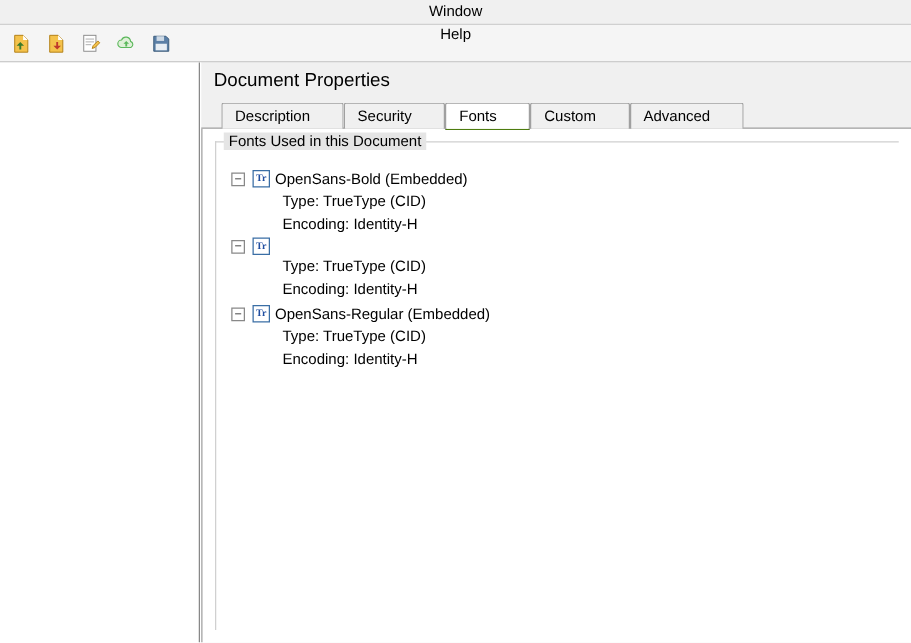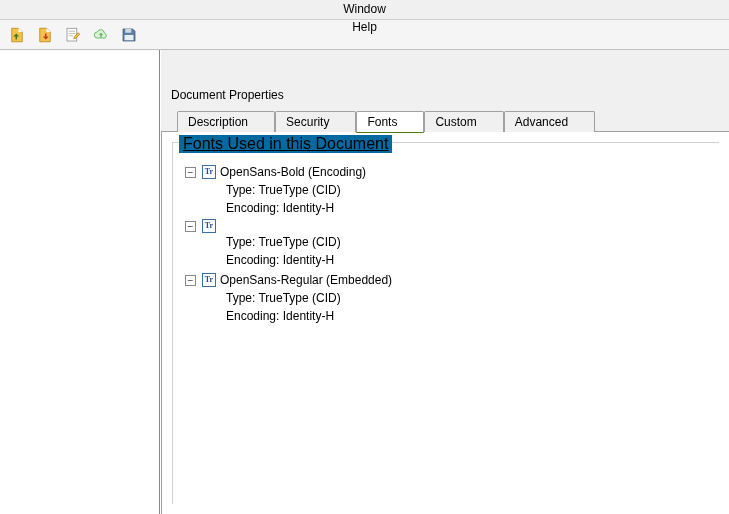--- a/index.html
+++ b/index.html
@@ -56,22 +56,21 @@
   }
   .dialog {
     flex: 1;
     background: #f0f0f0;
     border-left: 1px solid #fff;
     display: flex;
     flex-direction: column;
   }
   .dialog-title {
     padding: 6px 10px 8px 10px;
-    font-size: 12px;
-    margin-top: 32px;
+    font-size: 15px;
   }
   .tabstrip {
     display: flex;
     align-items: flex-end;
     padding-left: 16px;
     height: 22px;
     position: relative;
   }
   .tabstrip::after {
     content: "";
@@ -124,24 +123,23 @@
     border: 1px solid #d0d0d0;
     border-right: none;
     border-bottom: none;
     padding: 12px 8px 8px 8px;
     height: 100%;
   }
   .groupbox-title {
     position: absolute;
     top: -8px;
     left: 6px;
-    background: #0369a1;
+    background: #e5e5e5;
     padding: 0 4px;
-    font-size: 16px;
-    text-decoration: underline;
+    font-size: 12px;
   }
   .tree {
     padding: 8px 0 0 4px;
     font-size: 12px;
     line-height: 18px;
   }
   .font-entry { margin-bottom: 2px; }
   .font-row {
     display: flex;
     align-items: center;
@@ -239,21 +237,21 @@
     <div class="tab-panel">
       <div class="groupbox">
         <div class="groupbox-title">Fonts Used in this Document</div>
 
         <div class="tree">
 
           <div class="font-entry">
             <div class="font-row">
               <div class="exp">−</div>
               <div class="fonticon">Tr</div>
-              <div>OpenSans-Bold (Encoding)</div>
+              <div>OpenSans-Bold (Embedded)</div>
             </div>
             <div class="font-children">
               <div><span>Type: </span><span>TrueType (CID)</span></div>
               <div><span>Encoding: </span><span>Identity-H</span></div>
             </div>
           </div>
 
           <div class="font-entry">
             <div class="font-row">
               <div class="exp">−</div>

